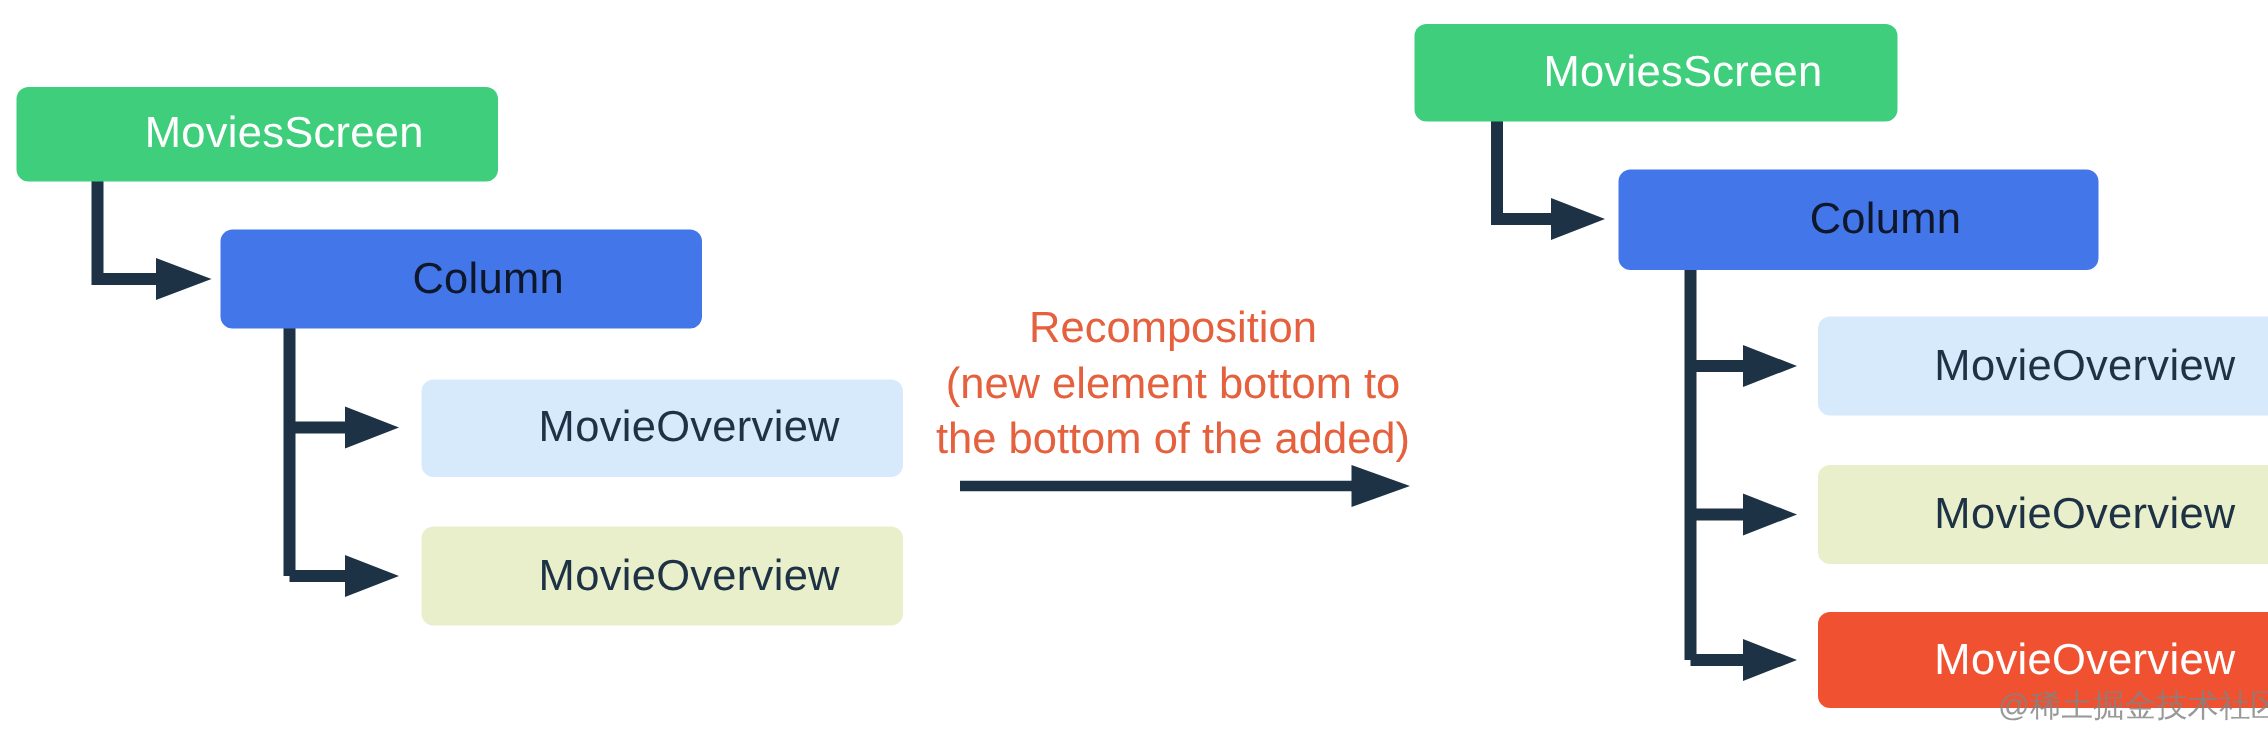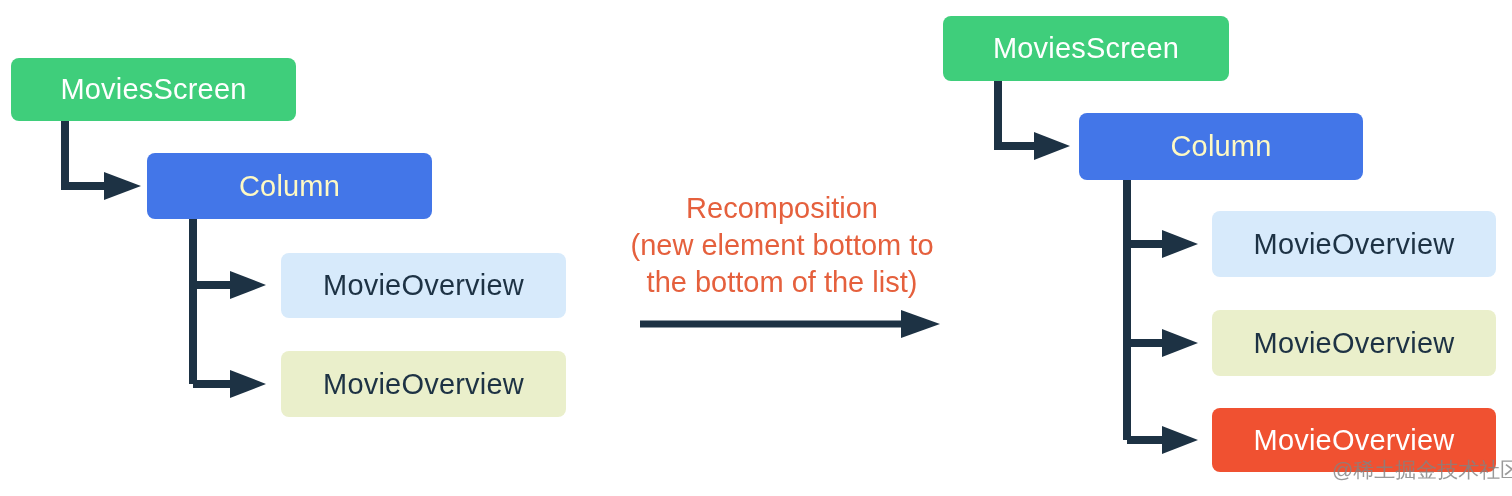--- a/index.html
+++ b/index.html
@@ -23,31 +23,32 @@
   }
   .node {
     position: absolute;
     display: flex;
     align-items: center;
     justify-content: center;
     border-radius: 8px;
     font-size: 29px;
     letter-spacing: 0.2px;
     white-space: nowrap;
+    padding-left: 36px;
   }
   .node.green        { background: #3FCE7B; color: #ffffff; }
-  .node.blue         { background: #4376E8; color: #fef9c3; }
+  .node.blue         { background: #4376E8; color: #0f172a; }
   .node.light-blue   { background: #D7EAFB; color: #1D3244; }
   .node.light-yellow { background: #EAEFCB; color: #1D3244; }
   .node.orange       { background: #F05131; color: #ffffff; }
 
   .annotation {
     position: absolute;
     left: 592px;
-    top: 190px;
+    top: 201px;
     width: 380px;
     text-align: center;
     color: #E5603D;
     font-size: 29px;
     line-height: 37px;
     font-weight: 500;
   }
   .watermark {
     position: absolute;
     left: 1332px;
@@ -94,21 +95,21 @@
   </svg>
 
   <div class="node green" style="left:11px; top:58px; width:285px; height:63px;">MoviesScreen</div>
   <div class="node blue" style="left:147px; top:153px; width:285px; height:66px;">Column</div>
   <div class="node light-blue" style="left:281px; top:253px; width:285px; height:65px;">MovieOverview</div>
   <div class="node light-yellow" style="left:281px; top:351px; width:285px; height:66px;">MovieOverview</div>
 
   <div class="annotation">
     <div>Recomposition</div>
     <div>(new element bottom to</div>
-    <div>the bottom of the list)</div>
+    <div>the bottom of the added)</div>
   </div>
 
   <div class="node green" style="left:943px; top:16px; width:286px; height:65px;">MoviesScreen</div>
   <div class="node blue" style="left:1079px; top:113px; width:284px; height:67px;">Column</div>
   <div class="node light-blue" style="left:1212px; top:211px; width:284px; height:66px;">MovieOverview</div>
   <div class="node light-yellow" style="left:1212px; top:310px; width:284px; height:66px;">MovieOverview</div>
   <div class="node orange" style="left:1212px; top:408px; width:284px; height:64px;">MovieOverview</div>
 
   <div class="watermark">@稀土掘金技术社区</div>
 

